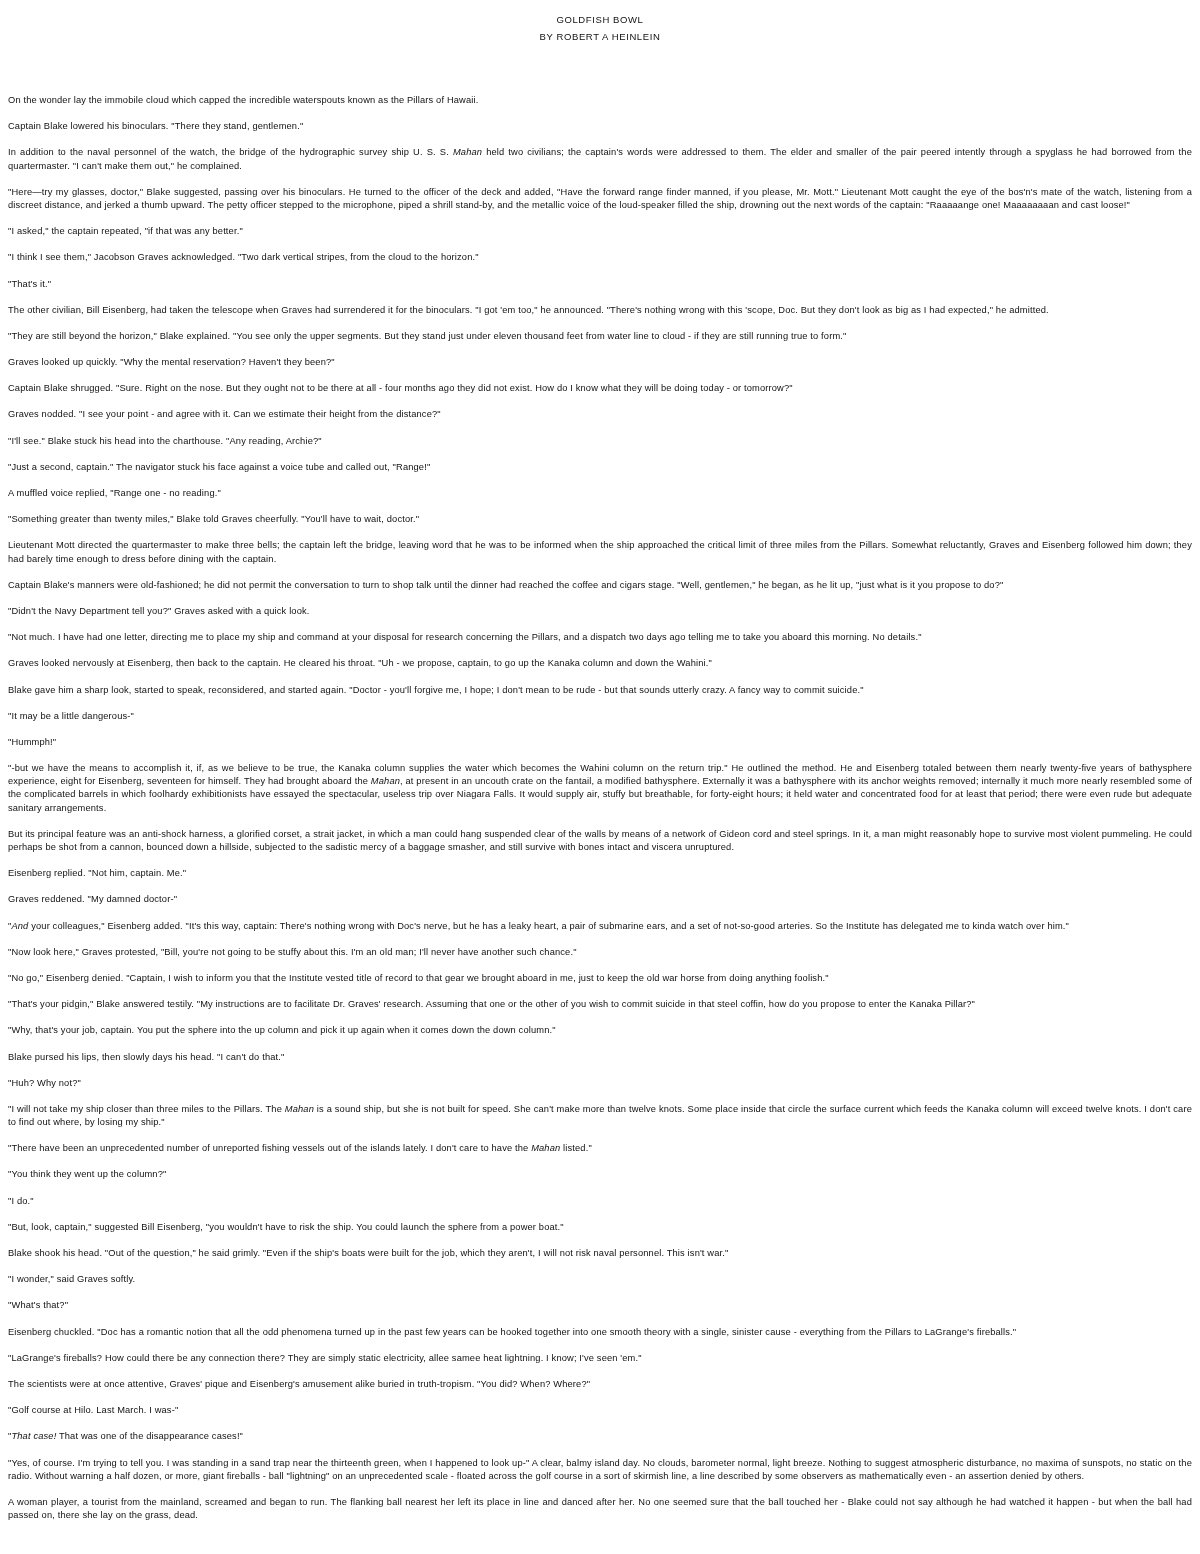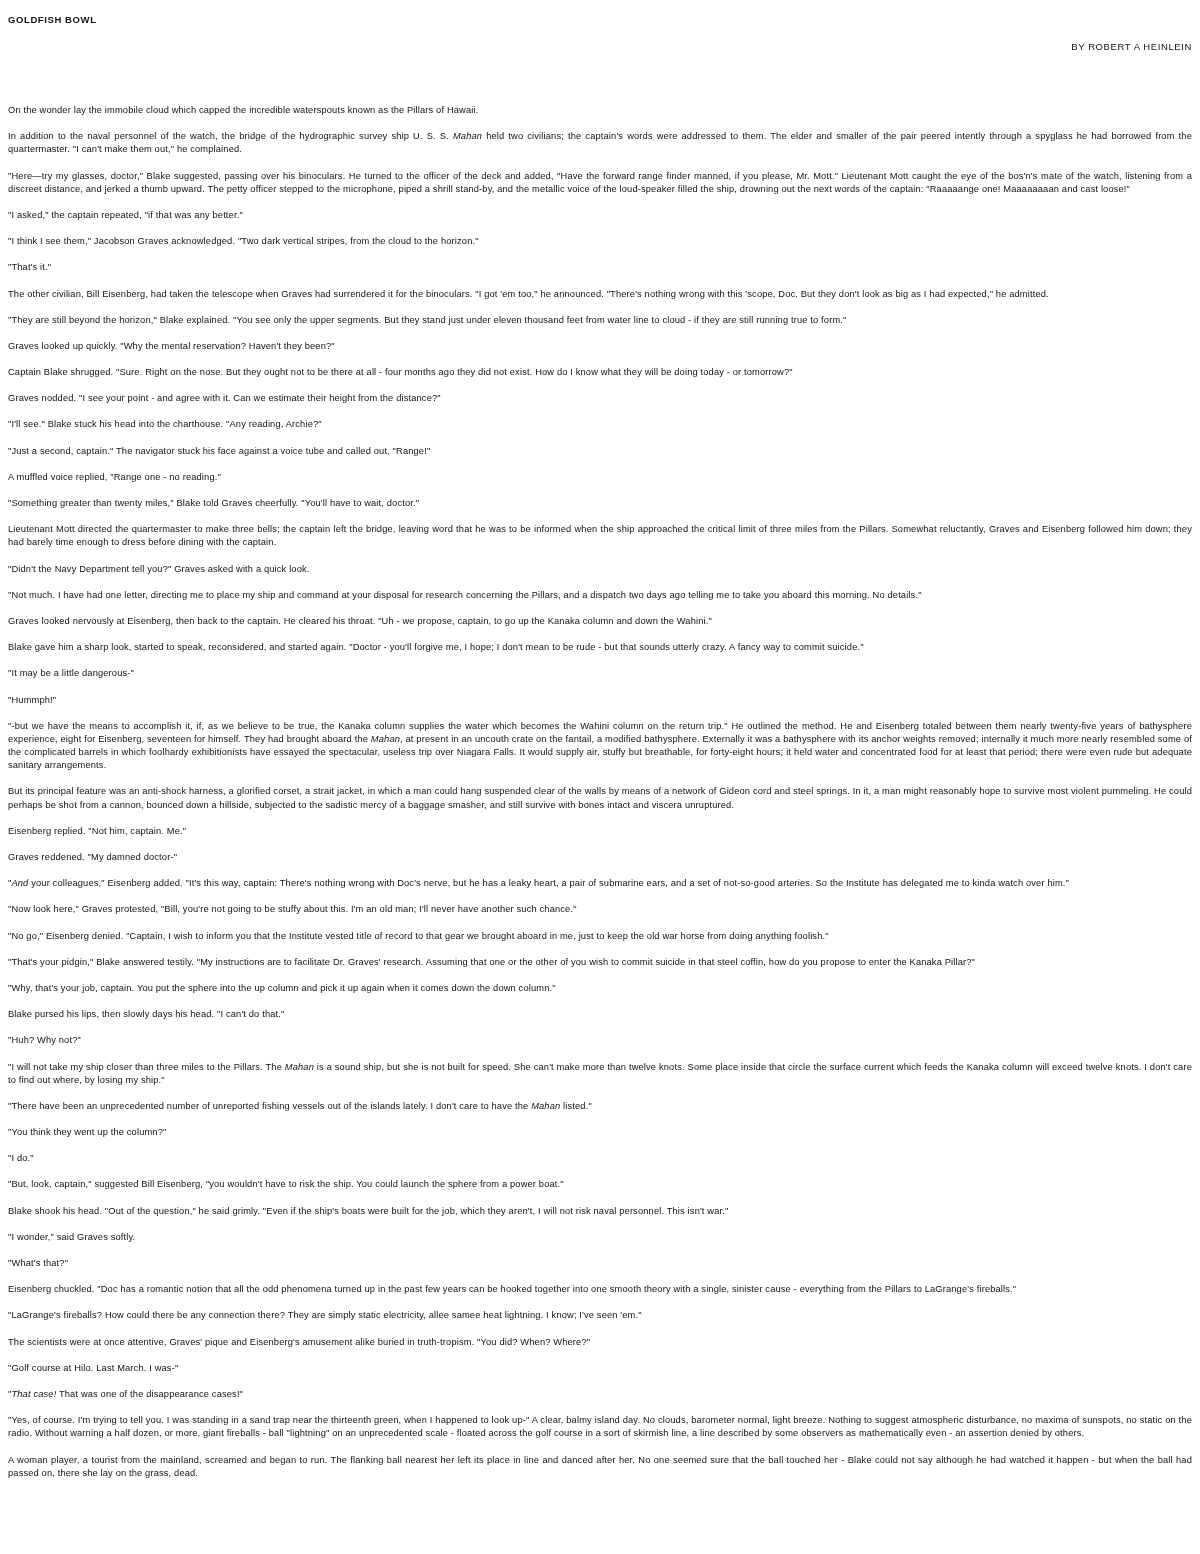--- a/index.html
+++ b/index.html
@@ -12,31 +12,32 @@
     min-height: 1554px;
     font-family: "Liberation Sans", sans-serif;
     color: #1a1a1a;
   }
   .page {
     width: 1200px;
     box-sizing: border-box;
     padding: 10px 8px 20px 8px;
   }
   .title {
+    text-align: center;
     font-size: 9.5px;
     letter-spacing: 0.6px;
     margin: 4px 0 0 0;
-    font-weight: bold;
+    font-weight: normal;
     color: #111;
   }
   .byline {
-    text-align: right;
+    text-align: center;
     font-size: 9.5px;
     letter-spacing: 0.6px;
-    margin: 16px 0 0 0;
+    margin: 6px 0 0 0;
     font-weight: normal;
     color: #111;
   }
   .body-text {
     margin-top: 52px;
   }
   p.para {
     font-size: 9.3px;
     line-height: 1.42;
     margin: 0 0 13px 0;
@@ -50,35 +51,37 @@
 </head>
 <body>
 
 <div class="page">
 
   <h1 class="title">GOLDFISH BOWL</h1>
   <div class="byline">BY ROBERT A HEINLEIN</div>
 
   <div class="body-text">
     <p class="para">On the wonder lay the immobile cloud which capped the incredible waterspouts known as the Pillars of Hawaii.</p>
+    <p class="para">Captain Blake lowered his binoculars. "There they stand, gentlemen."</p>
     <p class="para">In addition to the naval personnel of the watch, the bridge of the hydrographic survey ship U. S. S. <em>Mahan</em> held two civilians; the captain's words were addressed to them. The elder and smaller of the pair peered intently through a spyglass he had borrowed from the quartermaster. "I can't make them out," he complained.</p>
     <p class="para">"Here—try my glasses, doctor," Blake suggested, passing over his binoculars. He turned to the officer of the deck and added, "Have the forward range finder manned, if you please, Mr. Mott." Lieutenant Mott caught the eye of the bos'n's mate of the watch, listening from a discreet distance, and jerked a thumb upward. The petty officer stepped to the microphone, piped a shrill stand-by, and the metallic voice of the loud-speaker filled the ship, drowning out the next words of the captain: "Raaaaange one! Maaaaaaaan and cast loose!"</p>
     <p class="para">"I asked," the captain repeated, "if that was any better."</p>
     <p class="para">"I think I see them," Jacobson Graves acknowledged. "Two dark vertical stripes, from the cloud to the horizon."</p>
     <p class="para">"That's it."</p>
     <p class="para">The other civilian, Bill Eisenberg, had taken the telescope when Graves had surrendered it for the binoculars. "I got 'em too," he announced. "There's nothing wrong with this 'scope, Doc. But they don't look as big as I had expected," he admitted.</p>
     <p class="para">"They are still beyond the horizon," Blake explained. "You see only the upper segments. But they stand just under eleven thousand feet from water line to cloud - if they are still running true to form."</p>
     <p class="para">Graves looked up quickly. "Why the mental reservation? Haven't they been?"</p>
     <p class="para">Captain Blake shrugged. "Sure. Right on the nose. But they ought not to be there at all - four months ago they did not exist. How do I know what they will be doing today - or tomorrow?"</p>
     <p class="para">Graves nodded. "I see your point - and agree with it. Can we estimate their height from the distance?"</p>
     <p class="para">"I'll see." Blake stuck his head into the charthouse. "Any reading, Archie?"</p>
     <p class="para">"Just a second, captain." The navigator stuck his face against a voice tube and called out, "Range!"</p>
     <p class="para">A muffled voice replied, "Range one - no reading."</p>
     <p class="para">"Something greater than twenty miles," Blake told Graves cheerfully. "You'll have to wait, doctor."</p>
     <p class="para">Lieutenant Mott directed the quartermaster to make three bells; the captain left the bridge, leaving word that he was to be informed when the ship approached the critical limit of three miles from the Pillars. Somewhat reluctantly, Graves and Eisenberg followed him down; they had barely time enough to dress before dining with the captain.</p>
+    <p class="para">Captain Blake's manners were old-fashioned; he did not permit the conversation to turn to shop talk until the dinner had reached the coffee and cigars stage. "Well, gentlemen," he began, as he lit up, "just what is it you propose to do?"</p>
     <p class="para">"Didn't the Navy Department tell you?" Graves asked with a quick look.</p>
     <p class="para">"Not much. I have had one letter, directing me to place my ship and command at your disposal for research concerning the Pillars, and a dispatch two days ago telling me to take you aboard this morning. No details."</p>
     <p class="para">Graves looked nervously at Eisenberg, then back to the captain. He cleared his throat. "Uh - we propose, captain, to go up the Kanaka column and down the Wahini."</p>
     <p class="para">Blake gave him a sharp look, started to speak, reconsidered, and started again. "Doctor - you'll forgive me, I hope; I don't mean to be rude - but that sounds utterly crazy. A fancy way to commit suicide."</p>
     <p class="para">"It may be a little dangerous-"</p>
     <p class="para">"Hummph!"</p>
     <p class="para">"-but we have the means to accomplish it, if, as we believe to be true, the Kanaka column supplies the water which becomes the Wahini column on the return trip." He outlined the method. He and Eisenberg totaled between them nearly twenty-five years of bathysphere experience, eight for Eisenberg, seventeen for himself. They had brought aboard the <em>Mahan</em>, at present in an uncouth crate on the fantail, a modified bathysphere. Externally it was a bathysphere with its anchor weights removed; internally it much more nearly resembled some of the complicated barrels in which foolhardy exhibitionists have essayed the spectacular, useless trip over Niagara Falls. It would supply air, stuffy but breathable, for forty-eight hours; it held water and concentrated food for at least that period; there were even rude but adequate sanitary arrangements.</p>
     <p class="para">But its principal feature was an anti-shock harness, a glorified corset, a strait jacket, in which a man could hang suspended clear of the walls by means of a network of Gideon cord and steel springs. In it, a man might reasonably hope to survive most violent pummeling. He could perhaps be shot from a cannon, bounced down a hillside, subjected to the sadistic mercy of a baggage smasher, and still survive with bones intact and viscera unruptured.</p>
     <p class="para">Eisenberg replied. "Not him, captain. Me."</p>
     <p class="para">Graves reddened. "My damned doctor-"</p>

